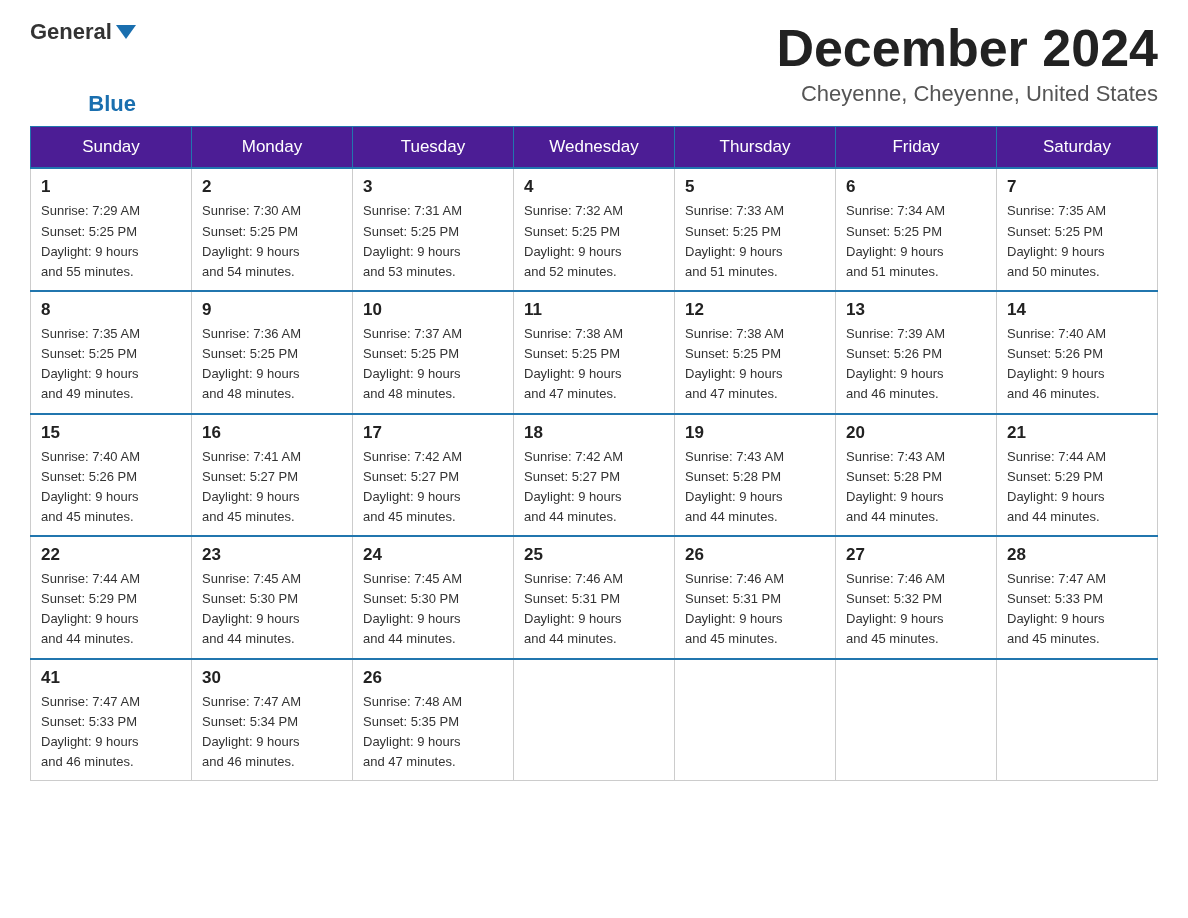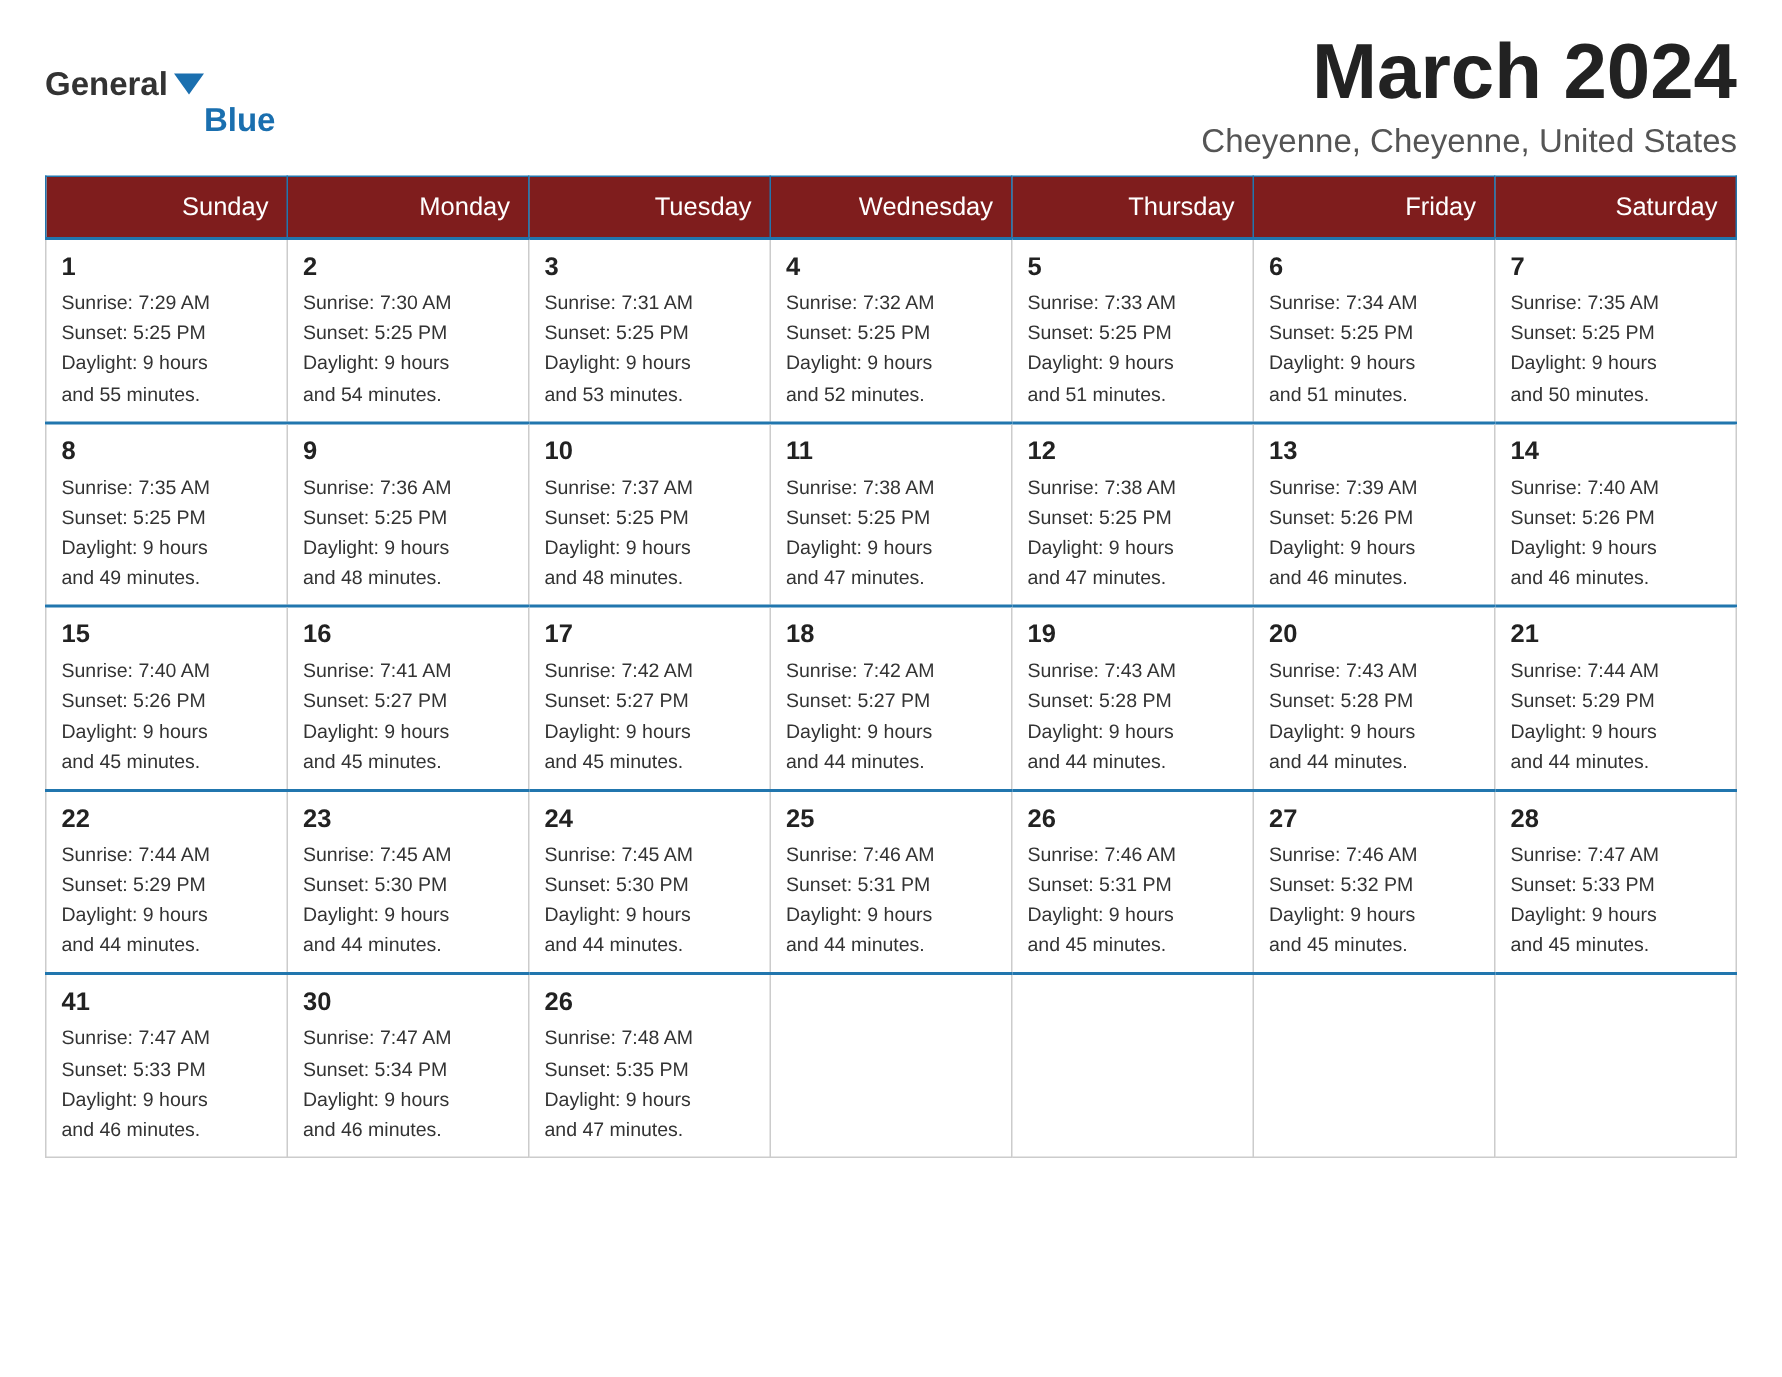--- a/index.html
+++ b/index.html
@@ -12,22 +12,22 @@
       padding: 20px 30px;
     }
     .header {
       display: flex;
       justify-content: space-between;
       align-items: flex-start;
       margin-bottom: 10px;
     }
     .logo {
       display: flex;
-      flex-direction: row;
-      align-items: center;
+      flex-direction: column;
+      align-items: flex-end;
       font-size: 22px;
       font-weight: bold;
       line-height: 1.1;
     }
     .logo-general {
       color: #333;
     }
     .logo-blue {
       color: #1a6faf;
       margin-top: 48px;
@@ -59,26 +59,26 @@
       font-size: 22px;
       color: #555;
       margin-top: 4px;
     }
     .calendar {
       width: 100%;
       border-collapse: collapse;
       margin-top: 8px;
     }
     .calendar th {
-      background-color: #7f1d1d;
+      background-color: #4c1d95;
       color: #fff;
       font-size: 17px;
       font-weight: normal;
       padding: 10px 12px;
-      text-align: right;
+      text-align: center;
       border: 1px solid #2176ae;
     }
     .calendar td {
       border: 1px solid #ccc;
       vertical-align: top;
       padding: 8px 10px;
       width: 14.28%;
       min-height: 100px;
     }
     .day-number {
@@ -104,21 +104,21 @@
 
 <div class="header">
   <div class="logo">
     <div class="logo-row">
       <span class="logo-general">General</span>
       <span class="logo-triangle"></span>
     </div>
     <span class="logo-blue">Blue</span>
   </div>
   <div class="title-block">
-    <div class="month-title">March 2024</div>
+    <div class="month-title">December 2024</div>
     <div class="location">Cheyenne, Cheyenne, United States</div>
   </div>
 </div>
 
 <table class="calendar">
   <thead>
     <tr>
     <th>Sunday</th>
         <th>Monday</th>
         <th>Tuesday</th>

